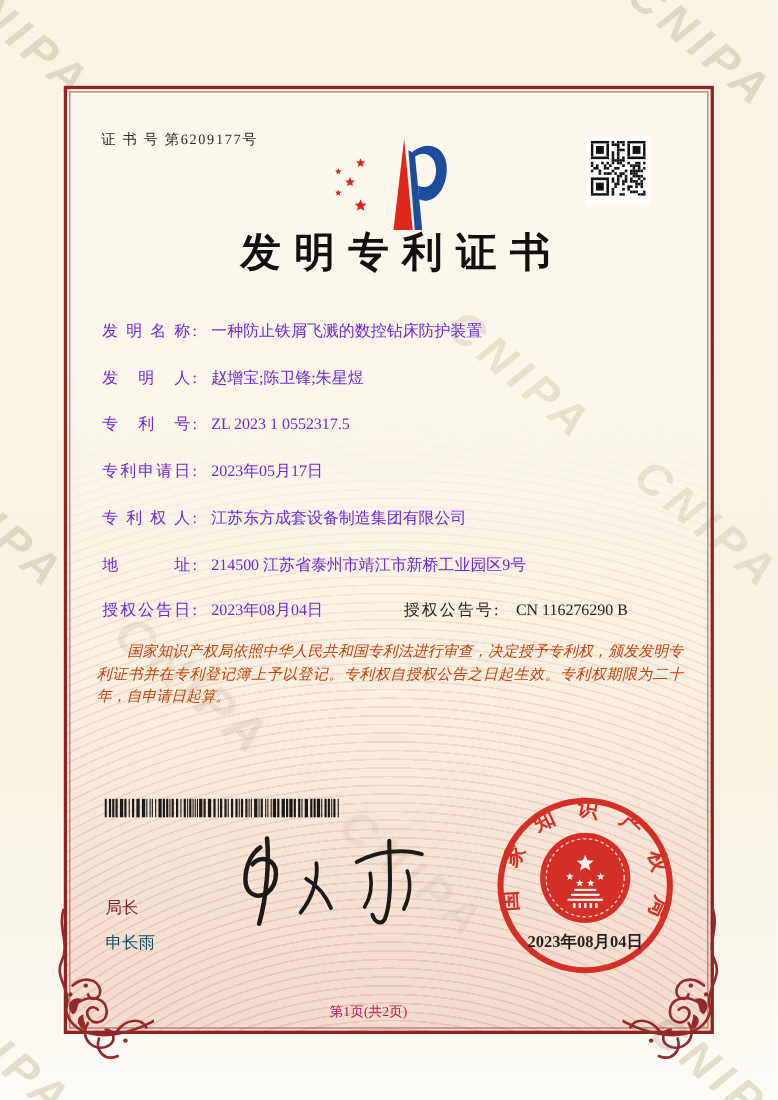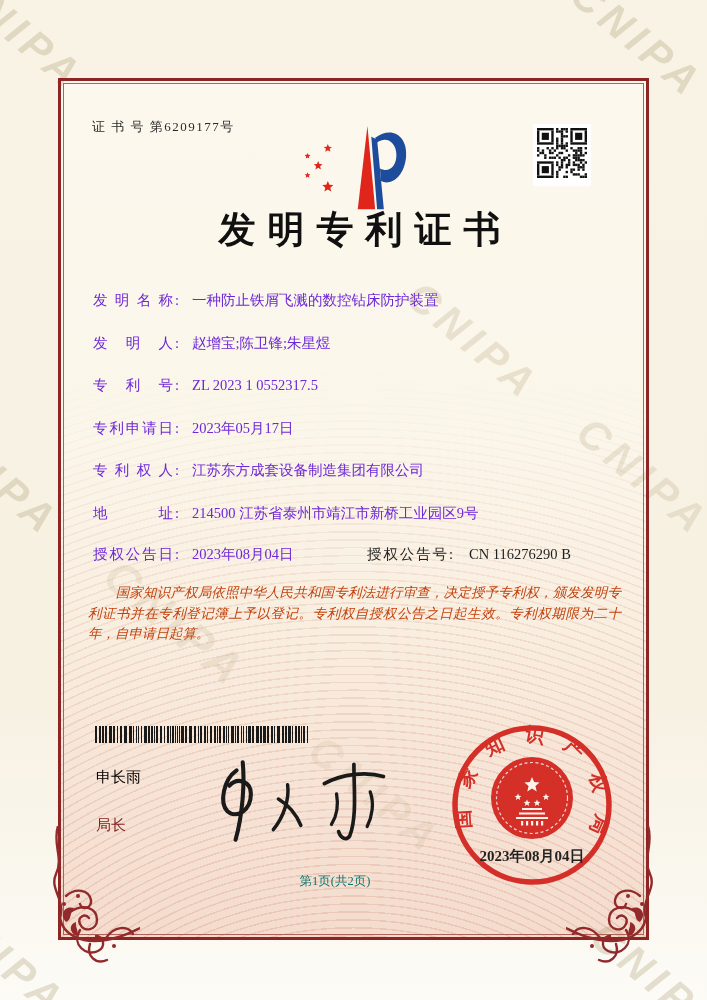--- a/index.html
+++ b/index.html
@@ -45,24 +45,24 @@
   .fcolon{display:inline-block;margin:0 13px 0 2px;}
   .r0{top:291px;} .r1{top:334px;} .r2{top:376px;} .r3{top:419px;}
   .r4{top:461px;font-family:Liberation Serif, serif;} .r5{top:504px;} .r6{top:545px;}
   .grant2{left:367px;top:545px;font-size:14.5px;color:#1f1f1f;white-space:nowrap;}
   .grant2 .fcolon{margin-right:16px;}
   .paras{left:88px;top:582px;width:533px;}
   .paras p{margin:0;text-indent:2.05em;font:italic 13.5px/20.6px "DejaVu Serif",serif;
     text-align:justify;color:#c2410c;}
   .paras p + p{margin-top:4px;}
   .director-title{left:96px;top:784px;font-size:15px;color:#7f1d1d;margin-top:32px;}
-  .director-name{left:96px;top:768px;font-size:15px;color:#000000;}
+  .director-name{left:96px;top:848px;font-size:15px;color:#0c4a6e;}
   .sig{left:206px;top:758px;}
   .seal{left:446px;top:719px;opacity:.94;}
-  .page-note{left:30px;top:873px;width:610px;text-align:center;font-size:12.5px;color:#0f766e;}
+  .page-note{left:30px;top:912px;width:610px;text-align:center;font-size:12.5px;color:#be185d;}
   .footer-note{left:30px;top:946px;width:610px;text-align:center;z-index:3;
     font:italic 14.5px "DejaVu Serif",serif;letter-spacing:2px;color:#3c352f;}
   .orn{z-index:4;}
   .orn-l{left:36px;top:826px;}
   .orn-r{left:566px;top:826px;transform:scaleX(-1);}
 </style>
 </head>
 <body>
 
 <div class="stage">

